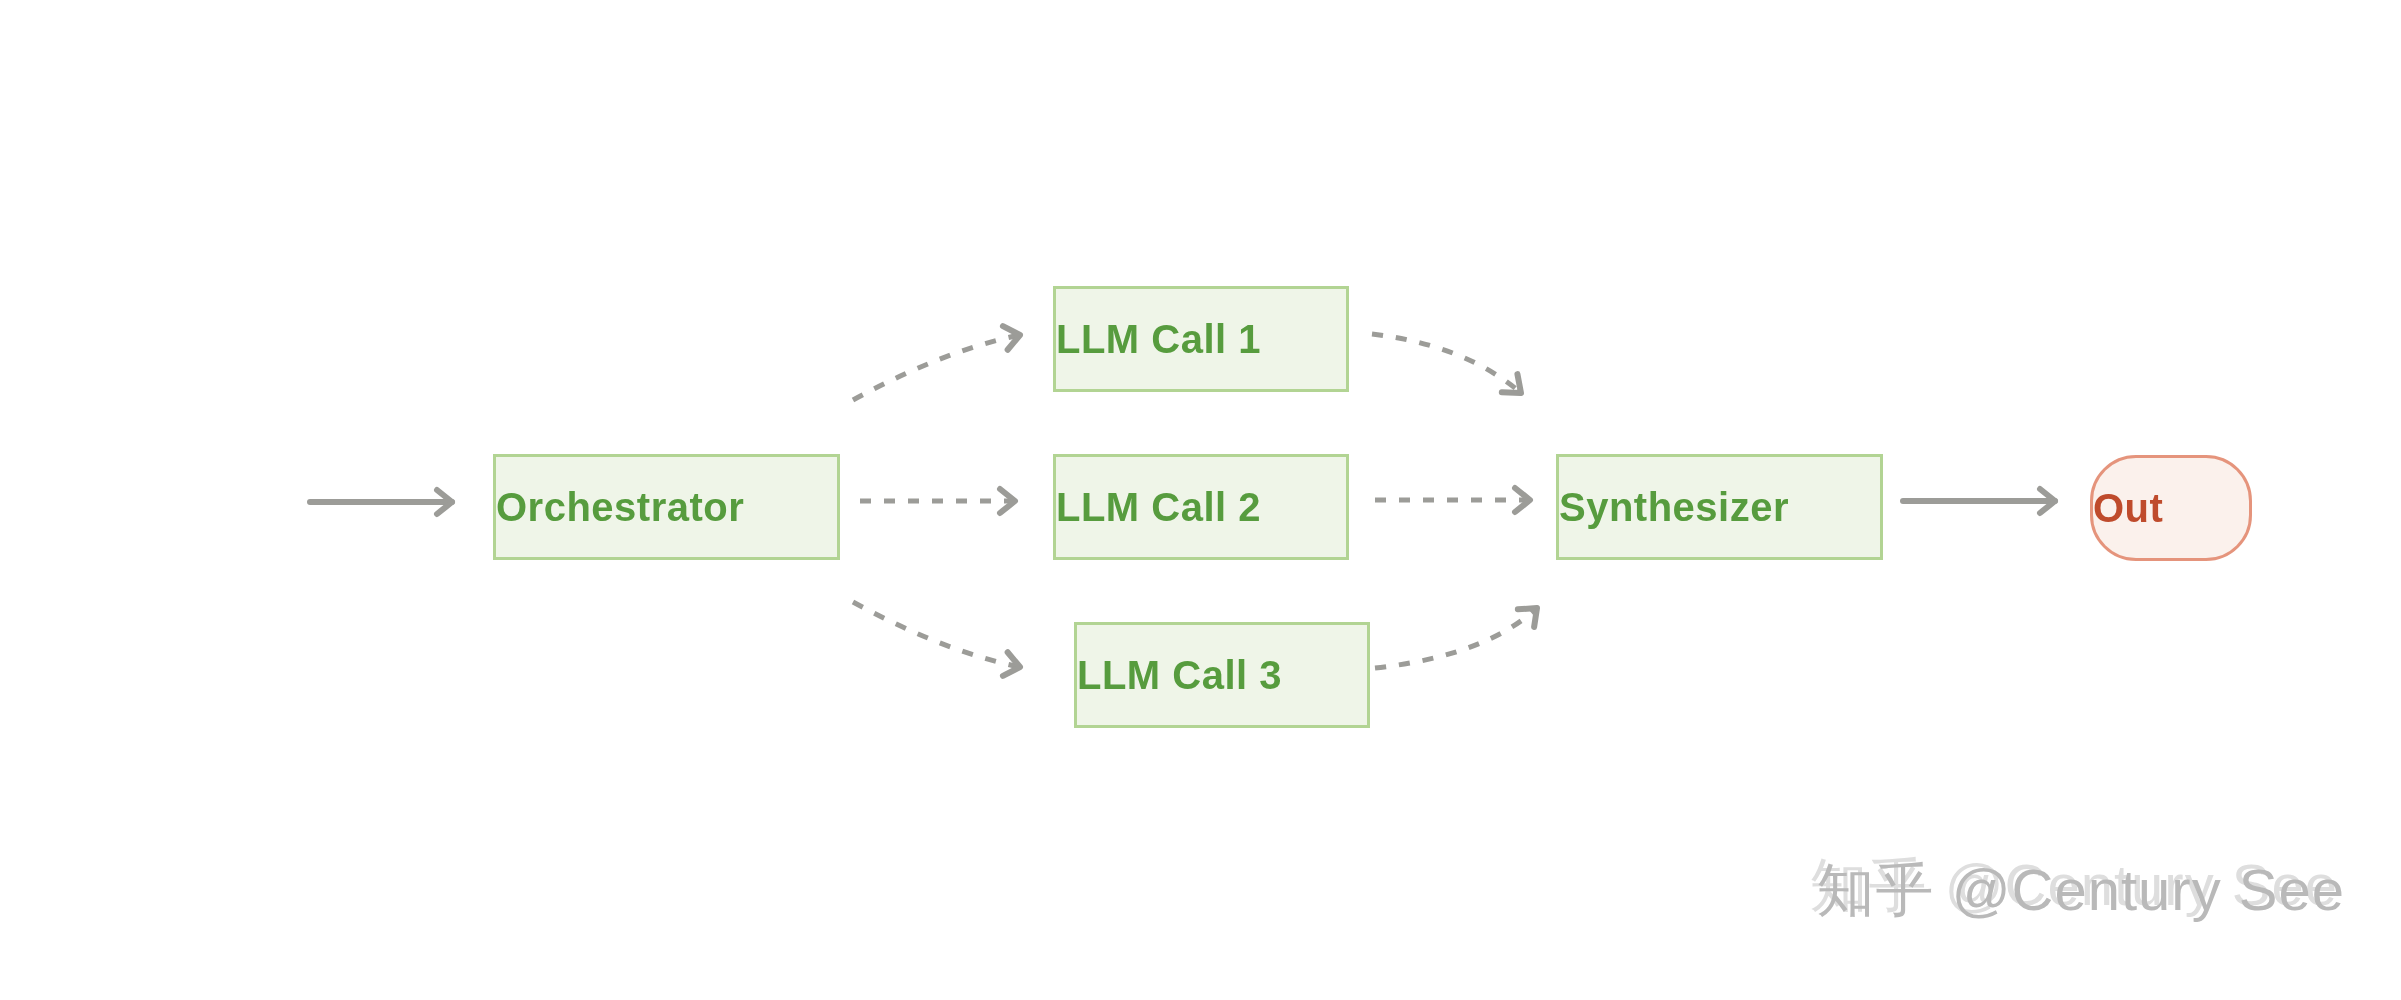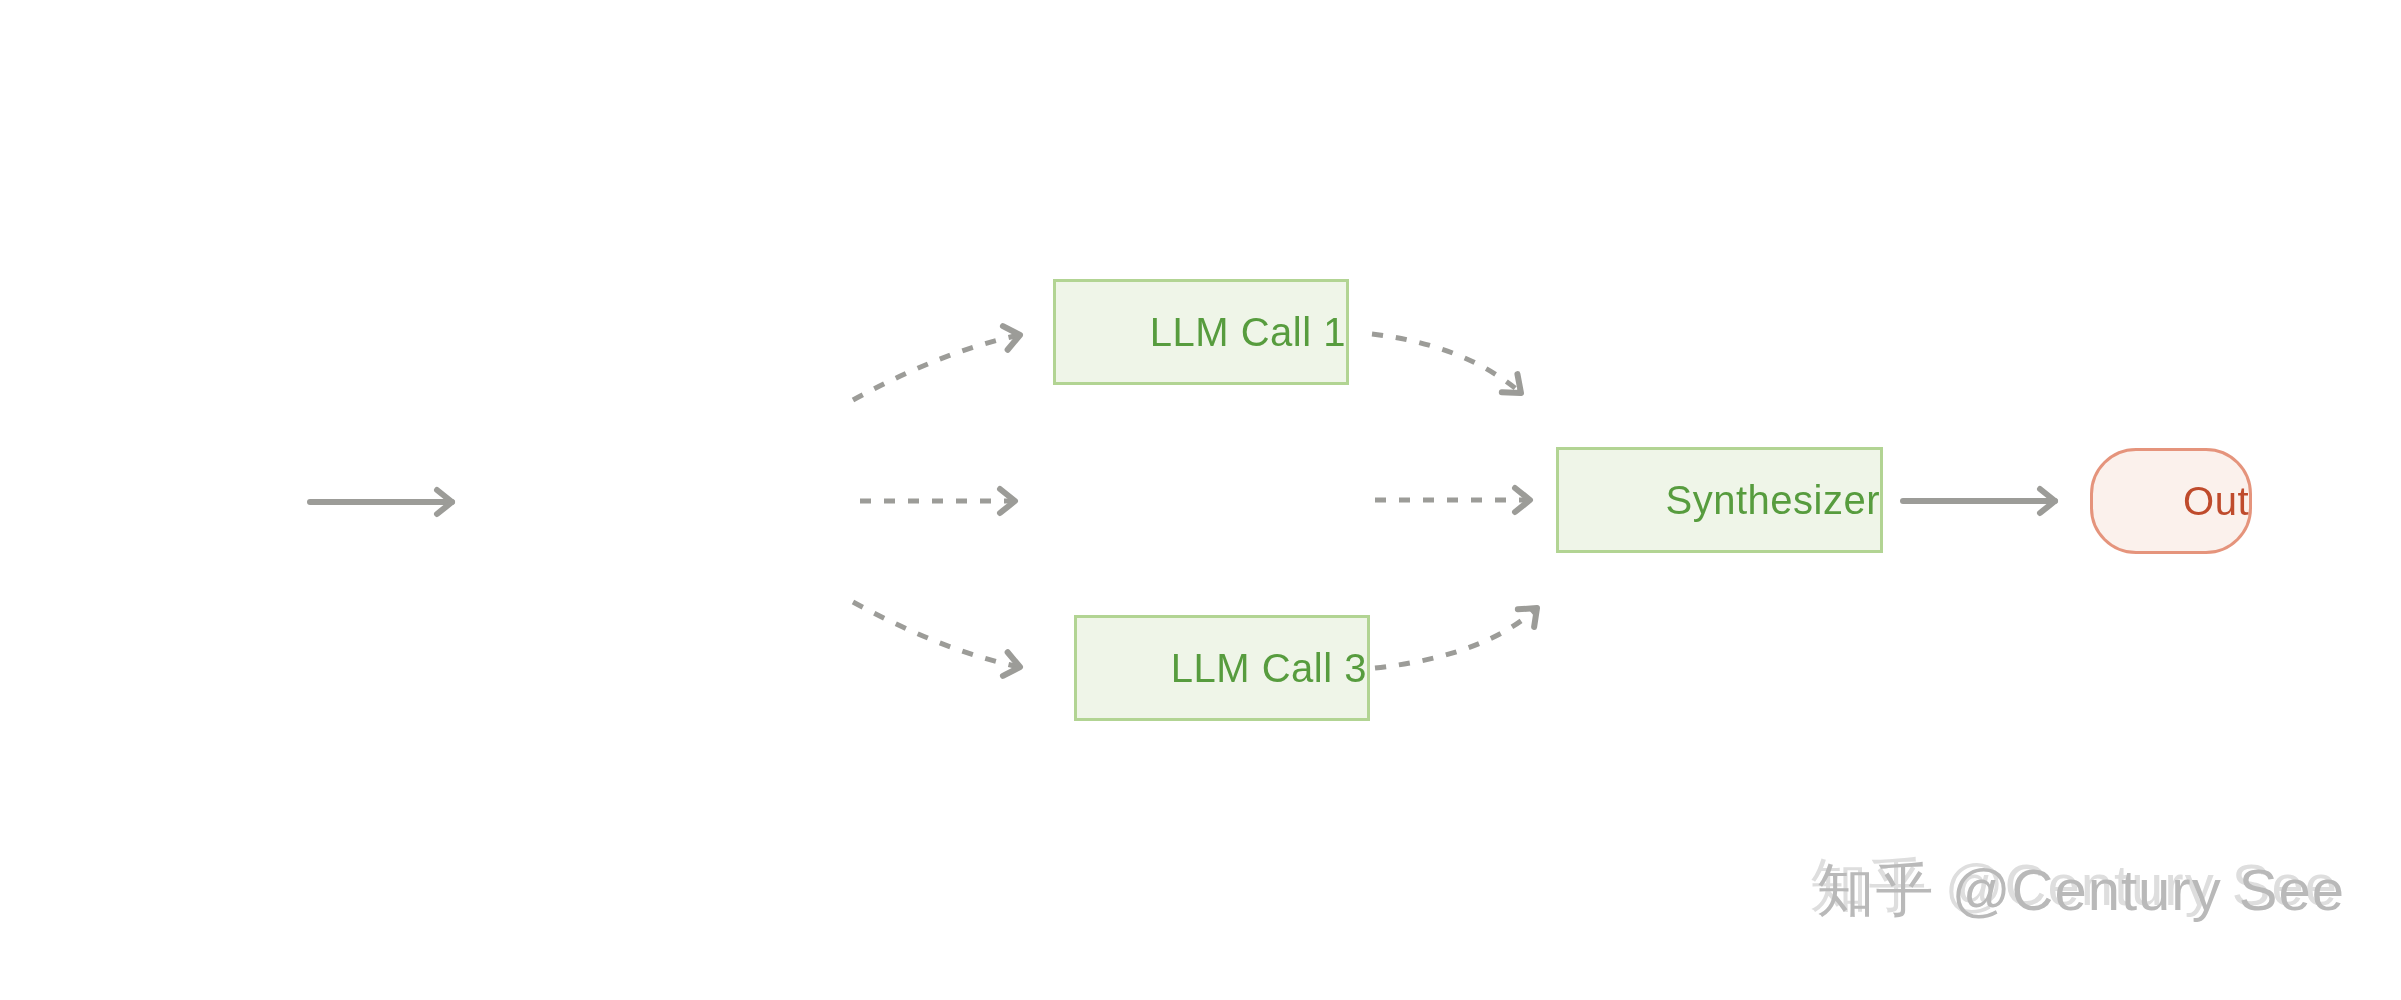--- a/index.html
+++ b/index.html
@@ -21,25 +21,26 @@
     top: 0;
     width: 2401px;
     height: 1000px;
     pointer-events: none;
   }
   .node {
     position: absolute;
     box-sizing: border-box;
     display: flex;
     align-items: center;
-    justify-content: flex-end;
-    font-weight: 400;
+    justify-content: flex-start;
+    font-weight: 700;
     font-size: 40px;
     letter-spacing: 0.5px;
     white-space: nowrap;
+    margin-top: 7px;
   }
   .node.green {
     background: var(--green-fill, #eff5e8);
     border: 3px solid var(--green-border, #b2d493);
     color: var(--green-text, #579c3e);
   }
   .node.red {
     background: var(--red-fill, #fbf1ec);
     border: 3px solid var(--red-border, #e5947c);
     color: var(--red-text, #bf4b2c);
@@ -86,25 +87,31 @@
     <path d="M1372,334 Q1465,345 1521,393" fill="none" stroke="#9c9c98" stroke-width="5" stroke-dasharray="11 13" marker-end="url(#chev)"></path>
 
     <path d="M1375,500 L1530,500" fill="none" stroke="#9c9c98" stroke-width="5" stroke-dasharray="11 13" marker-end="url(#chev)"></path>
 
     <path d="M1375,668 Q1485,656 1537,608" fill="none" stroke="#9c9c98" stroke-width="5" stroke-dasharray="11 13" marker-end="url(#chev)"></path>
 
     <path d="M1903,501 L2055,501" fill="none" stroke="#9c9c98" stroke-width="6" stroke-linecap="round" marker-end="url(#chev)"></path>
   </svg>
 
 
+  <div class="node green node-orchestrator">
+    <span>Orchestrator</span>
+  </div>
 
   <div class="node green node-llm1">
     <span>LLM Call 1</span>
   </div>
 
+  <div class="node green node-llm2">
+    <span>LLM Call 2</span>
+  </div>
 
   <div class="node green node-llm3">
     <span>LLM Call 3</span>
   </div>
 
   <div class="node red node-out">
     <span>Out</span>
   </div>
 
   <div class="node green node-synthesizer">

